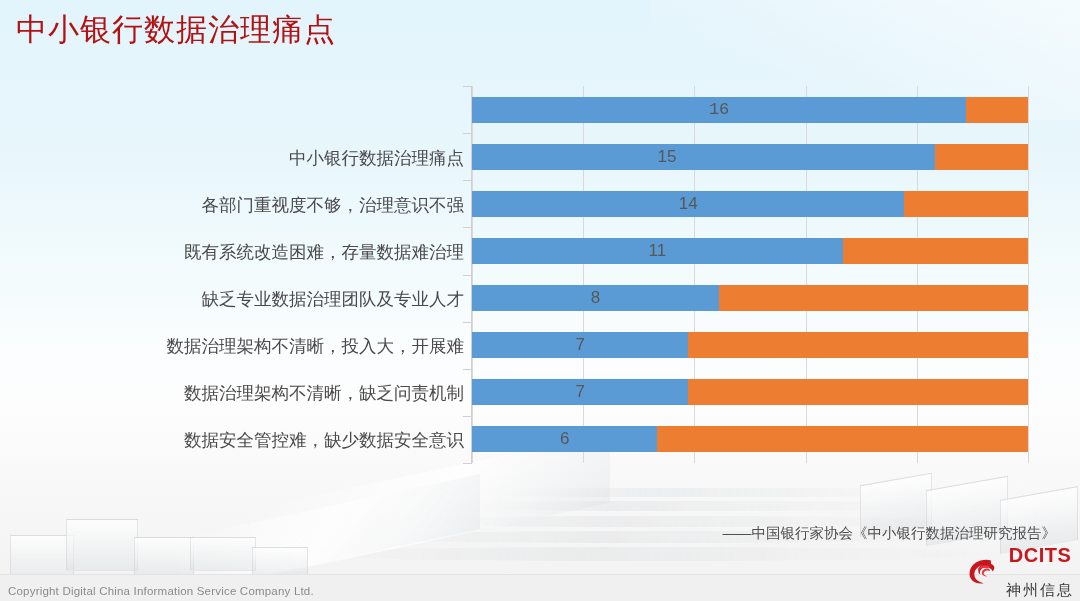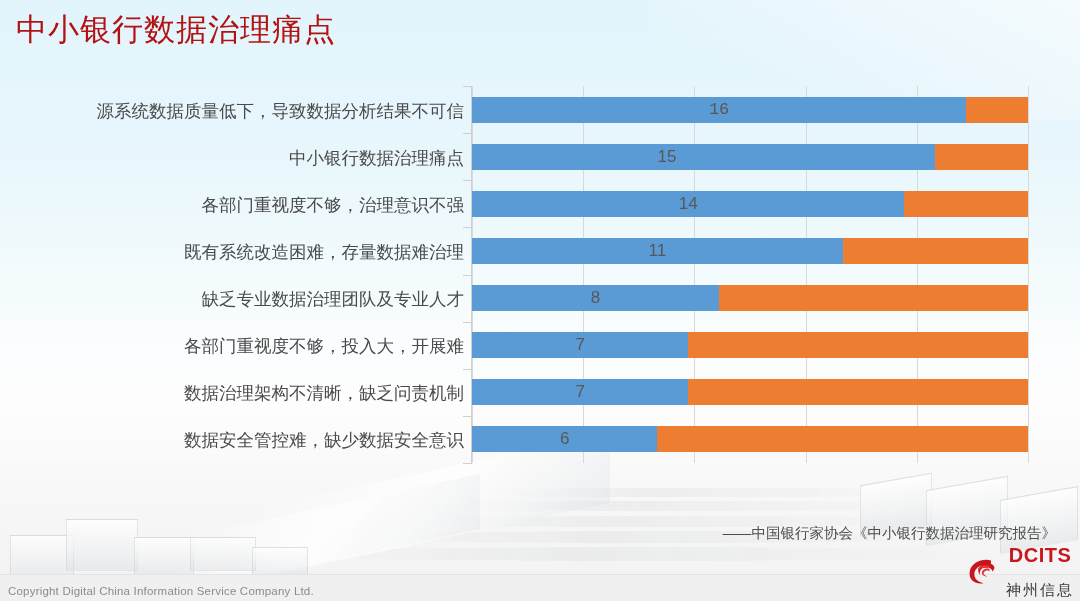--- a/index.html
+++ b/index.html
@@ -132,21 +132,20 @@
       <div class="gridline" style="left: 1028px;"></div>
       <div class="tick" style="top: 0px;"></div>
       <div class="tick" style="top: 47px;"></div>
       <div class="tick" style="top: 94px;"></div>
       <div class="tick" style="top: 141px;"></div>
       <div class="tick" style="top: 189px;"></div>
       <div class="tick" style="top: 236px;"></div>
       <div class="tick" style="top: 283px;"></div>
       <div class="tick" style="top: 330px;"></div>
       <div class="tick" style="top: 377px;"></div>
-      <div class="cat-label" style="right: 616px; top: 12.5625px;">源系统数据质量低下，导致数据分析结果不可信</div>
       <div class="bar-row" style="left: 472px; top: 10.5625px;">
         <div class="seg primary" style="width: 494.222px; background: rgb(91, 155, 213);"></div>
         <div class="seg remainder" style="left: 494.222px; width: 61.7778px; background: rgb(237, 125, 49);"></div>
       </div>
       <div class="bar-value" style="left: 472px; top: 10.5625px; width: 494.222px; font-family: Liberation Mono, monospace;">16</div>
       <div class="cat-label" style="right: 616px; top: 59.6875px;">中小银行数据治理痛点</div>
       <div class="bar-row" style="left: 472px; top: 57.6875px;">
         <div class="seg primary" style="width: 463.333px; background: rgb(91, 155, 213);"></div>
         <div class="seg remainder" style="left: 463.333px; width: 92.6667px; background: rgb(237, 125, 49);"></div>
       </div>
@@ -162,21 +161,21 @@
         <div class="seg primary" style="width: 370.667px; background: rgb(91, 155, 213);"></div>
         <div class="seg remainder" style="left: 370.667px; width: 185.333px; background: rgb(237, 125, 49);"></div>
       </div>
       <div class="bar-value" style="left: 472px; top: 151.938px; width: 370.667px;">11</div>
       <div class="cat-label" style="right: 616px; top: 201.062px;">缺乏专业数据治理团队及专业人才</div>
       <div class="bar-row" style="left: 472px; top: 199.062px;">
         <div class="seg primary" style="width: 247.111px; background: rgb(91, 155, 213);"></div>
         <div class="seg remainder" style="left: 247.111px; width: 308.889px; background: rgb(237, 125, 49);"></div>
       </div>
       <div class="bar-value" style="left: 472px; top: 199.062px; width: 247.111px;">8</div>
-      <div class="cat-label" style="right: 616px; top: 248.188px;">各部门重视度不够，投入大，开展难</div>
+      <div class="cat-label" style="right: 616px; top: 248.188px;">数据治理架构不清晰，投入大，开展难</div>
       <div class="bar-row" style="left: 472px; top: 246.188px;">
         <div class="seg primary" style="width: 216.222px; background: rgb(91, 155, 213);"></div>
         <div class="seg remainder" style="left: 216.222px; width: 339.778px; background: rgb(237, 125, 49);"></div>
       </div>
       <div class="bar-value" style="left: 472px; top: 246.188px; width: 216.222px;">7</div>
       <div class="cat-label" style="right: 616px; top: 295.312px;">数据治理架构不清晰，缺乏问责机制</div>
       <div class="bar-row" style="left: 472px; top: 293.312px;">
         <div class="seg primary" style="width: 216.222px; background: rgb(91, 155, 213);"></div>
         <div class="seg remainder" style="left: 216.222px; width: 339.778px; background: rgb(237, 125, 49);"></div>
       </div>

